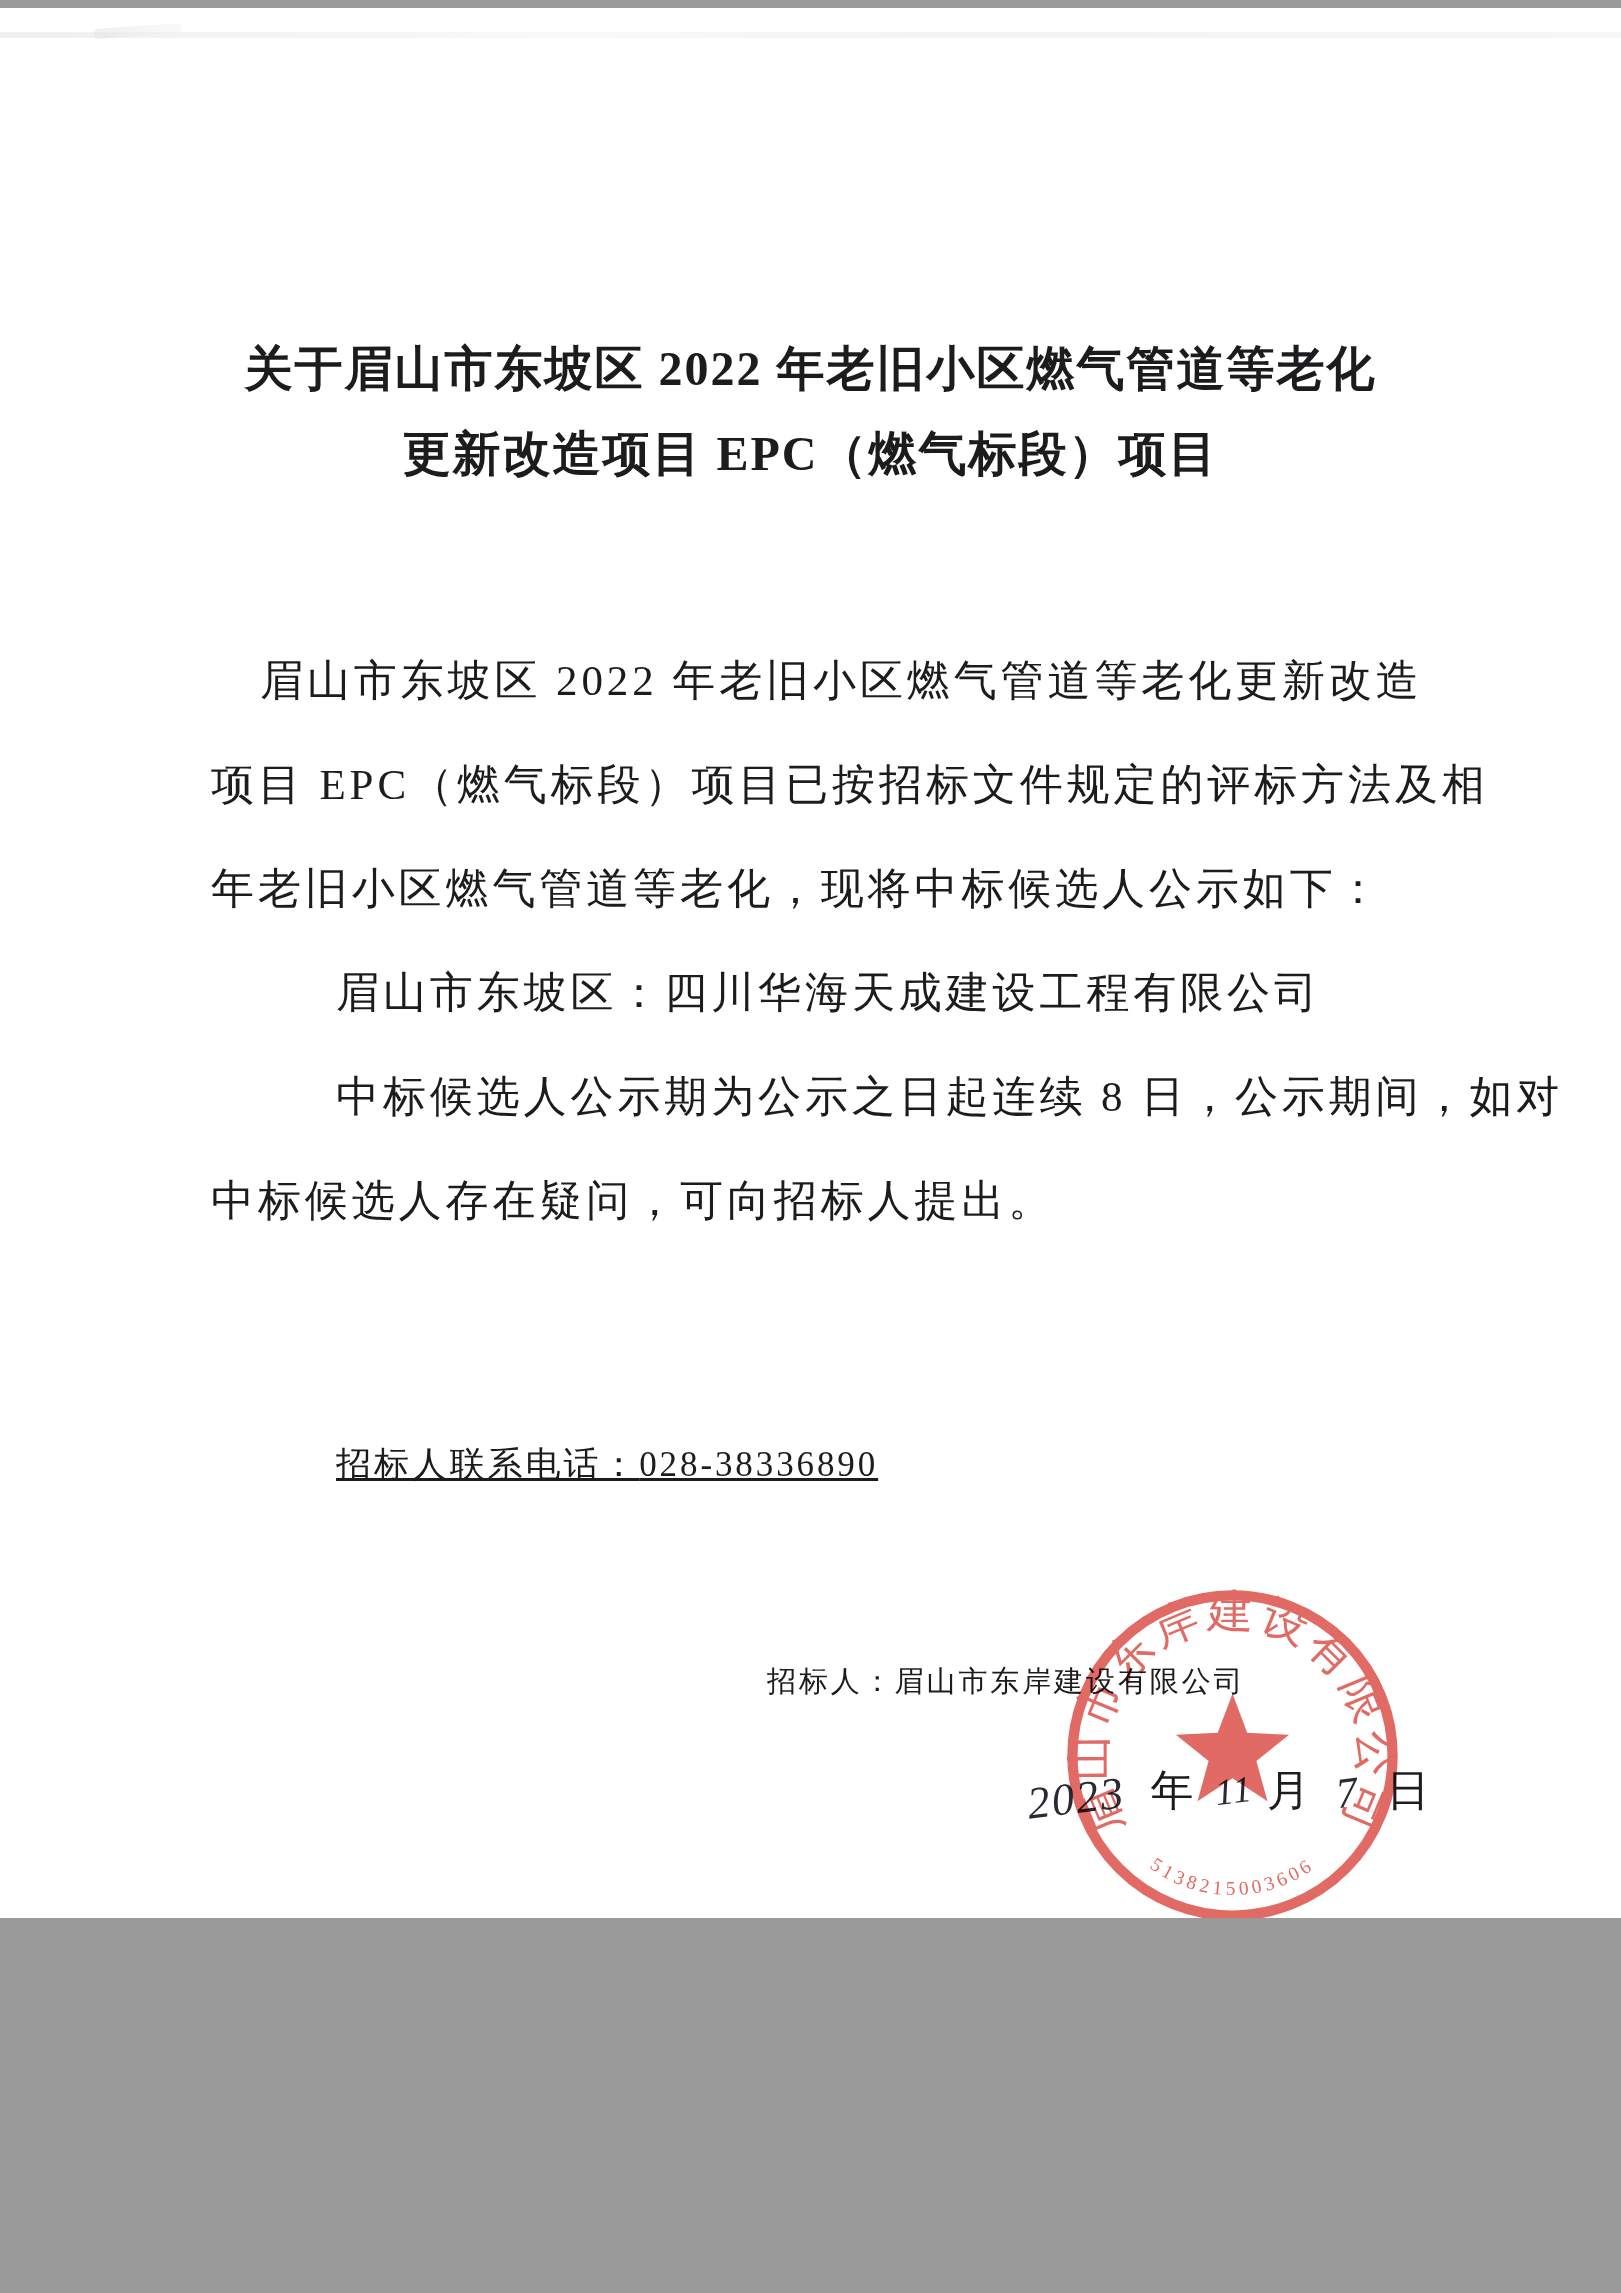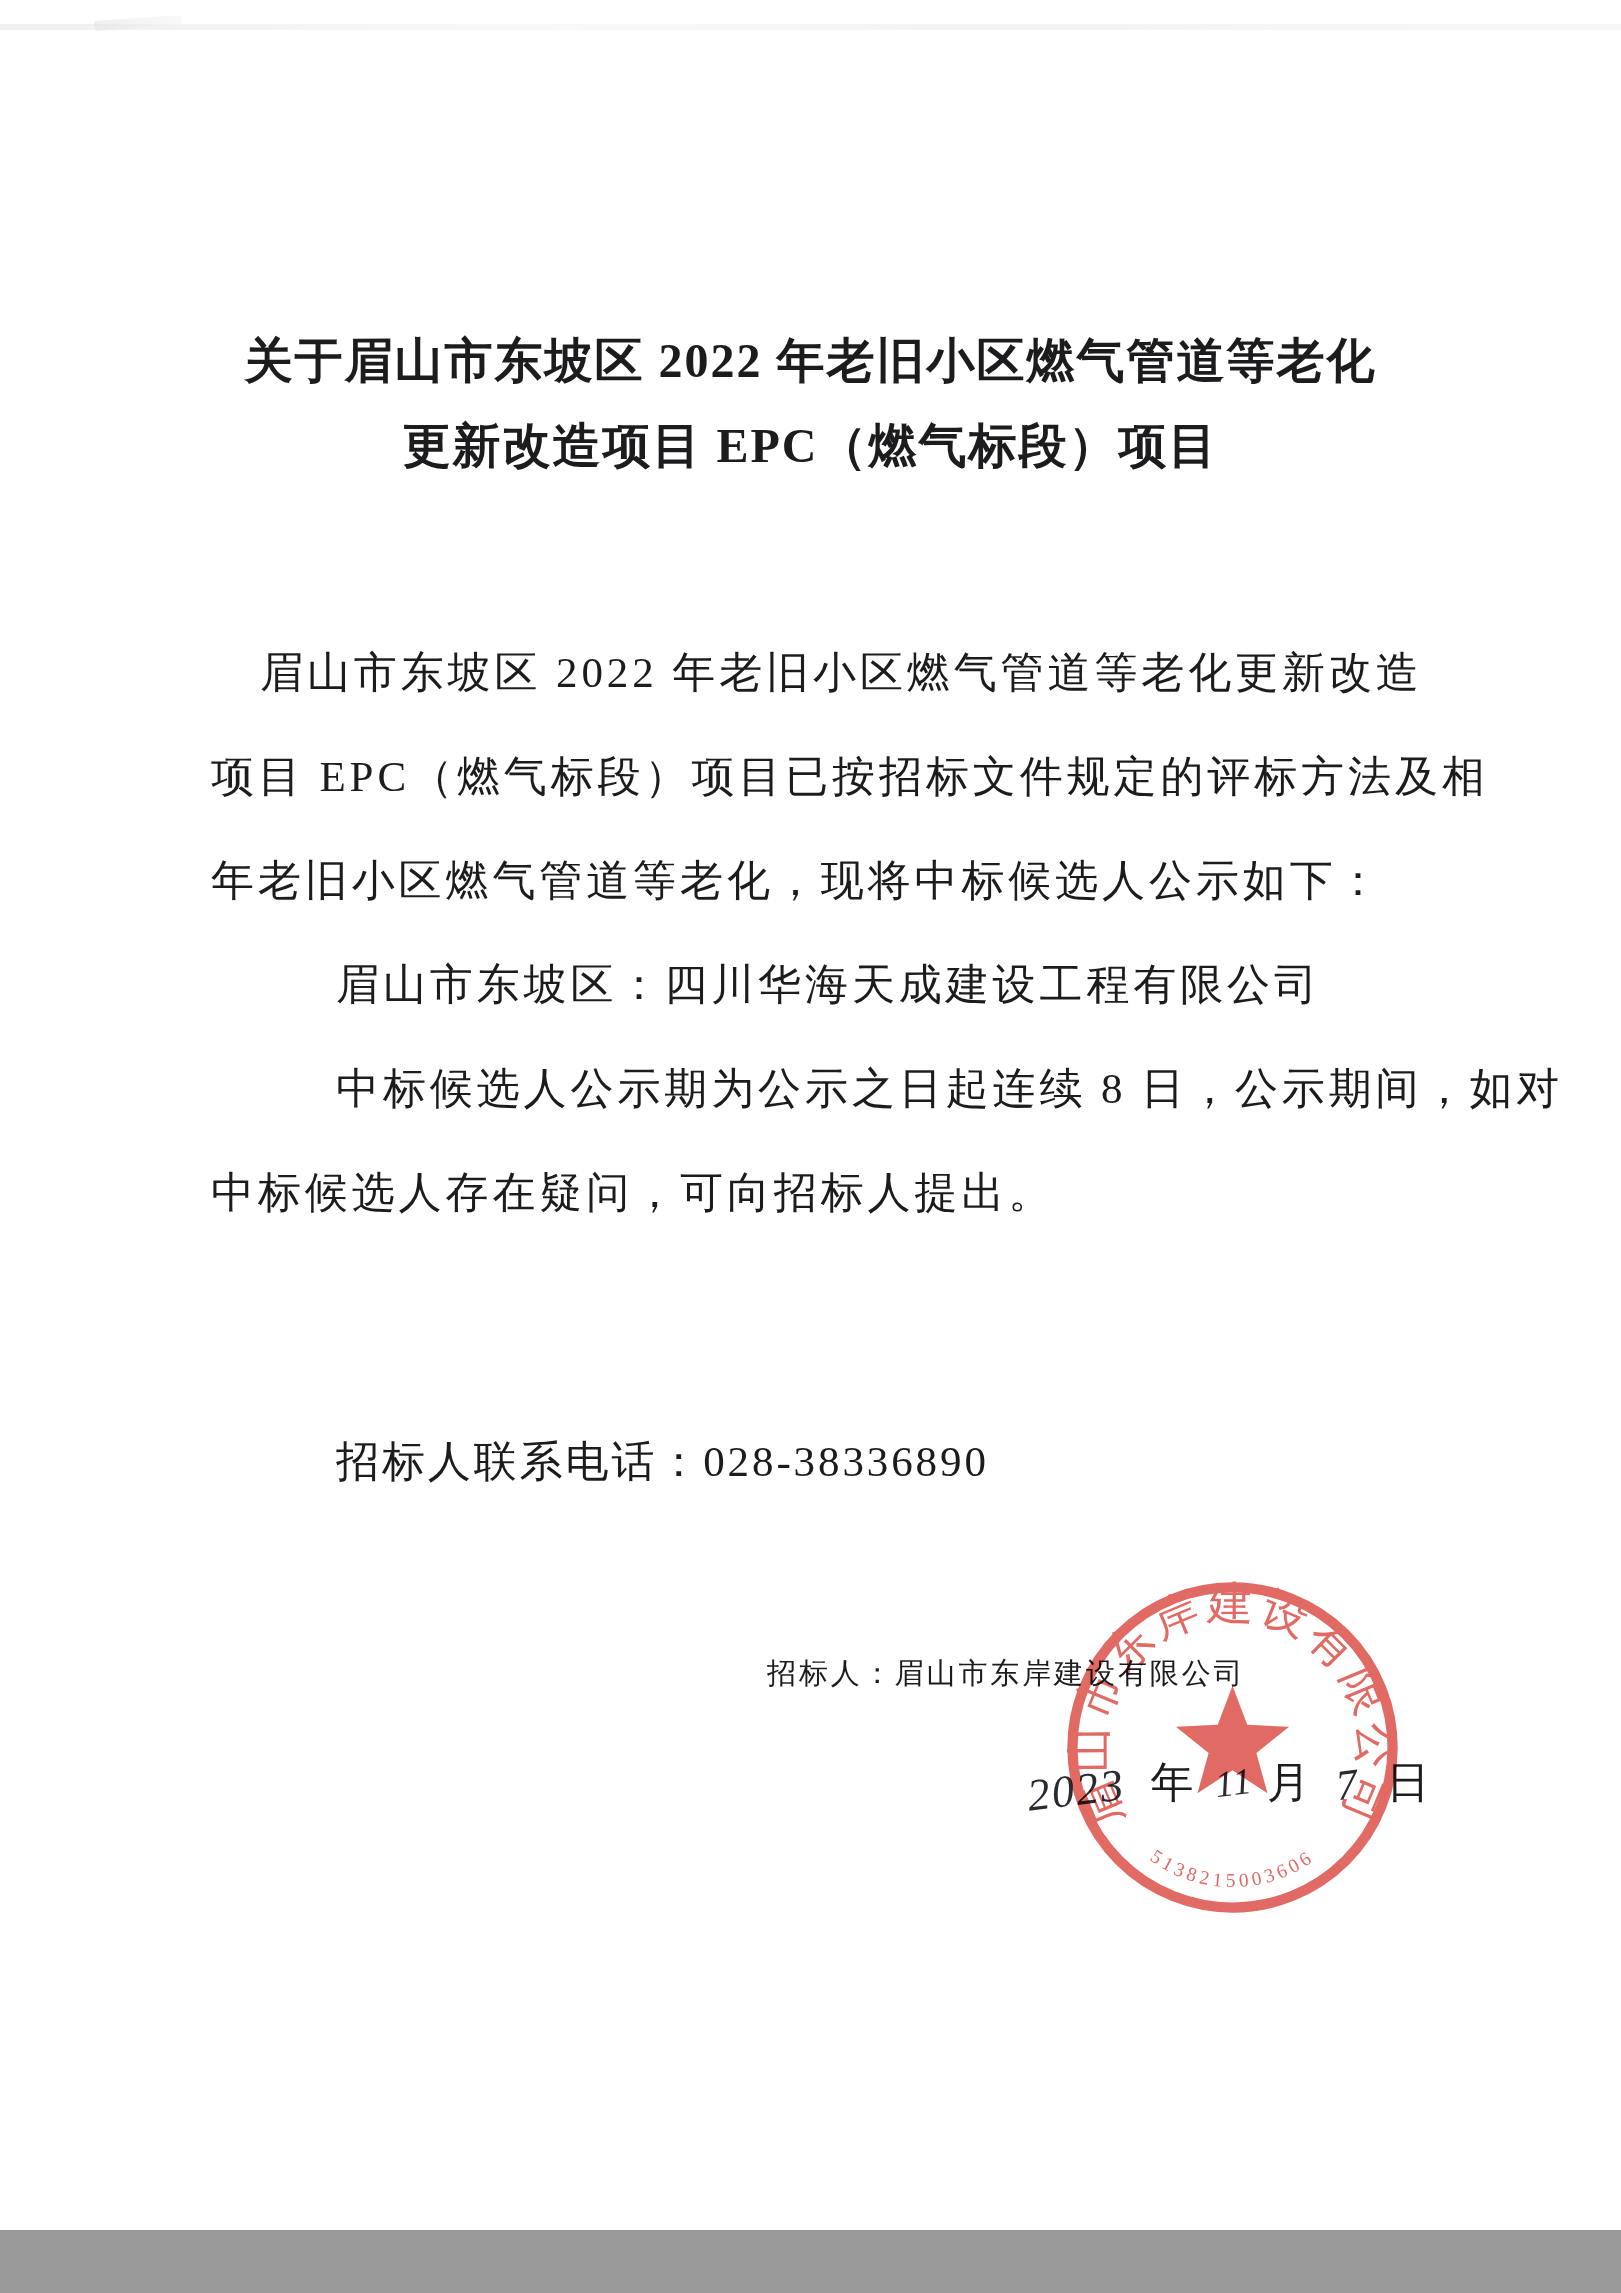--- a/index.html
+++ b/index.html
@@ -1,19 +1,19 @@
 <!DOCTYPE html>
 <html style="--seal-color: #dd554e;"><head>
 <meta charset="utf-8">
 <style>
   html,body{margin:0;padding:0;background:#9a9a9a;}
   .page{
     position:relative;
-    width:1621px;height:2230px;
-    margin:0 auto;
+    width:1621px;height:1910px;
+    margin:8px auto;
     background:#ffffff;
     overflow:hidden;
     font-family:"Liberation Serif","DejaVu Serif",serif;
     color:#1c1c1e;
   }
   .scan-edge{
     position:absolute;top:23.5px;left:0;width:100%;height:6.9px;
     background:linear-gradient(90deg,#e9e9e9 0%,#f6f6f6 35%,#eeeeee 60%,#f3f3f3 100%);
     opacity:.7;
   }
@@ -32,22 +32,22 @@
   .title .tline{height:85px;line-height:59px;}
   .body-block{
     position:absolute;left:211px;top:646px;width:1255px;
     font-size:43px;letter-spacing:3.9px;
   }
   .body-block .line{height:104px;line-height:53px;white-space:nowrap;}
   .indent-first{padding-left:49px;}
   .indent-deep{padding-left:125px;}
   .phone-line{
     position:absolute;left:211px;top:1433px;
-    font-size:43px;letter-spacing:2.9px;
-    padding-left:125px;white-space:nowrap;
+    font-size:35px;letter-spacing:2.9px;
+    padding-left:125px;white-space:nowrap;text-decoration:underline;
   }
   .bidder-line{
     position:absolute;left:211px;top:1654px;
     font-size:29px;letter-spacing:2.9px;
     padding-left:556px;white-space:nowrap;
   }
   .date-line{
     position:absolute;left:211px;top:1754px;
     font-size:43px;letter-spacing:2px;
     padding-left:816px;white-space:nowrap;

